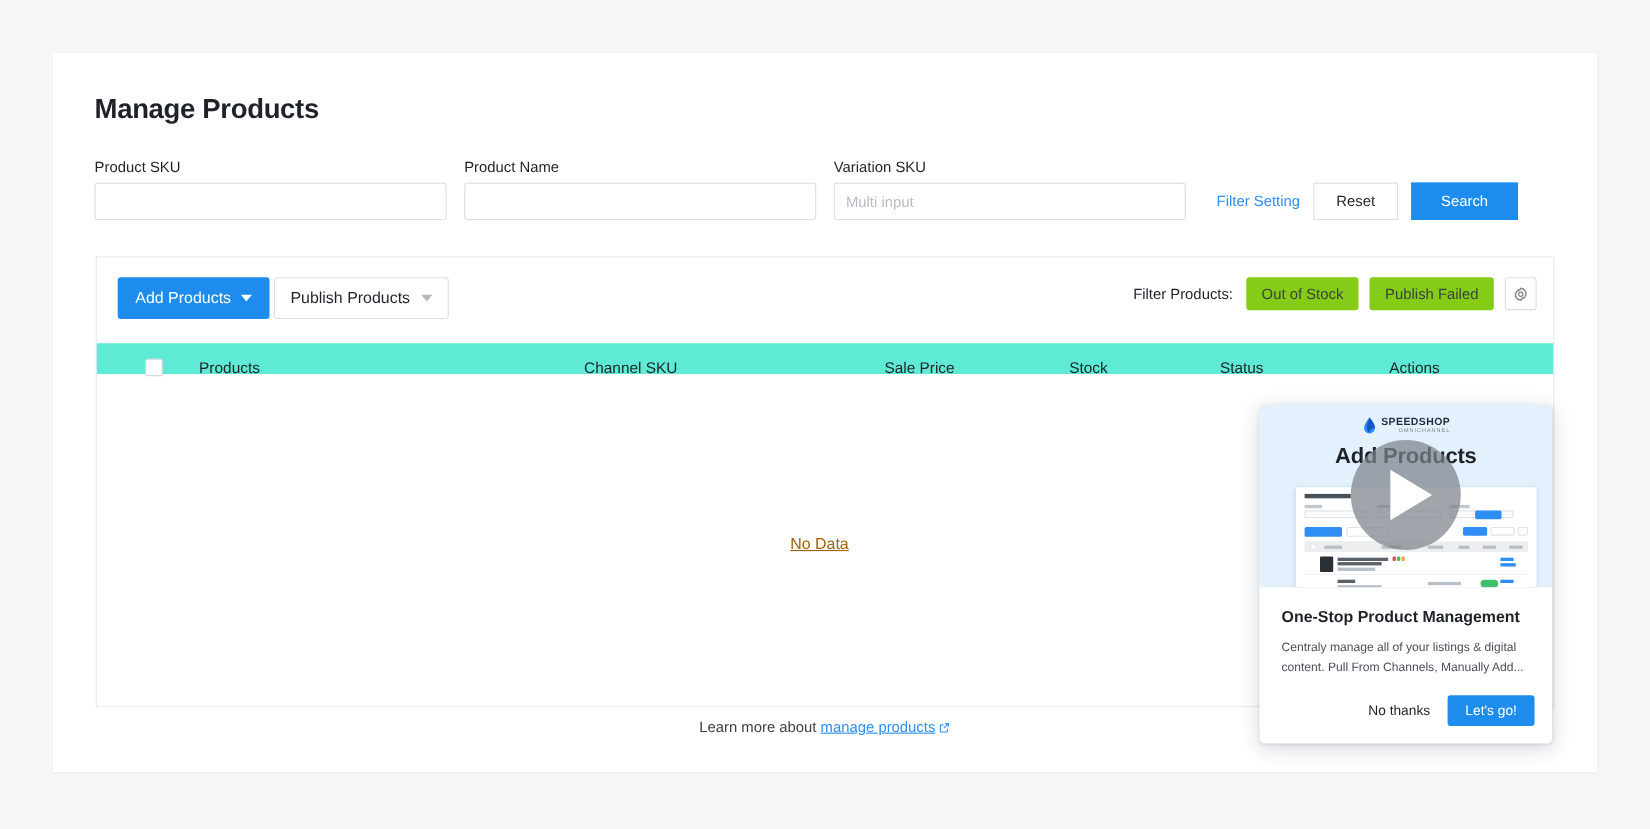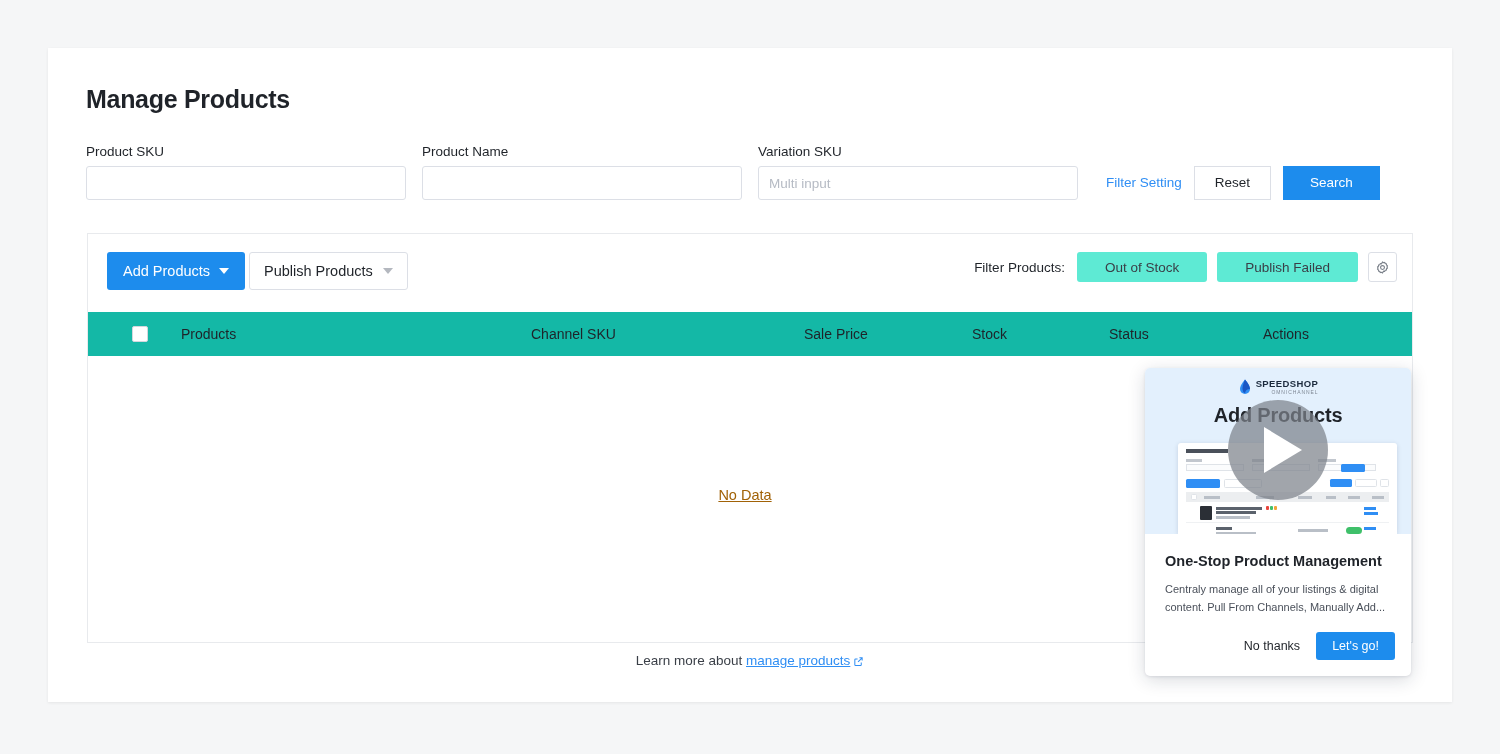--- a/index.html
+++ b/index.html
@@ -152,44 +152,44 @@
   }
 
   .filter-products {
     position: absolute;
     right: 15px; top: 18px;
     display: flex; align-items: center; gap: 10px;
   }
   .fp-label { font-size: 13.5px; color: #1f2329; margin-right: 2px; }
   .chip {
     height: 30px;
-    background: #5eead4;
+    background: #84cc16;
     border: none;
     border-radius: 3px;
     font-size: 13.5px;
     font-family: "Liberation Sans", sans-serif;
     color: #3a3f47;
-    padding: 0 28px;
+    padding: 0 14px;
     cursor: pointer;
   }
   .gear-btn {
     width: 29px; height: 30px;
     border: 1px solid #dcdfe6;
     border-radius: 3px;
     background: #fff;
     cursor: pointer;
     display: flex; align-items: center; justify-content: center;
   }
 
   
   .tbl-head {
     position: absolute;
     left: 0; top: 78px;
-    width: 100%; height: 44px;
-    background: #14b8a6;
+    width: 100%; height: 28px;
+    background: #5eead4;
   }
   .th {
     position: absolute;
     top: 0; height: 44px;
     line-height: 44px;
     font-size: 14px;
     color: #1f2329;
   }
   .th-check { left: 44px; top: 14px; height: 16px; line-height: 16px; }
   .checkbox {

